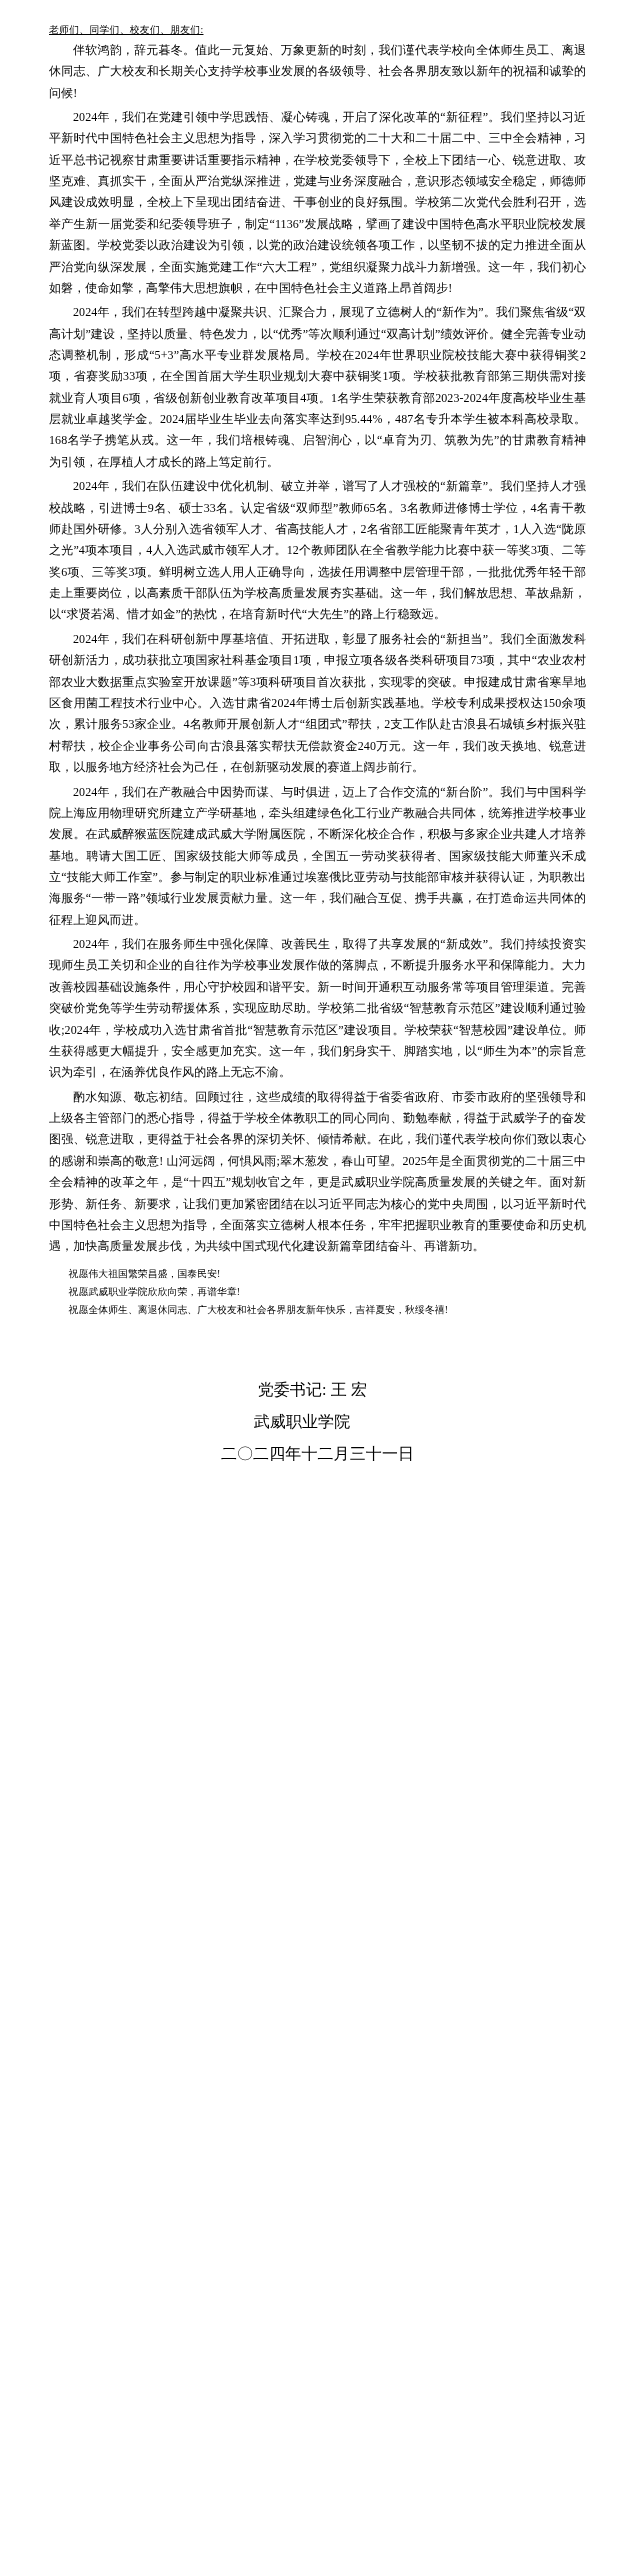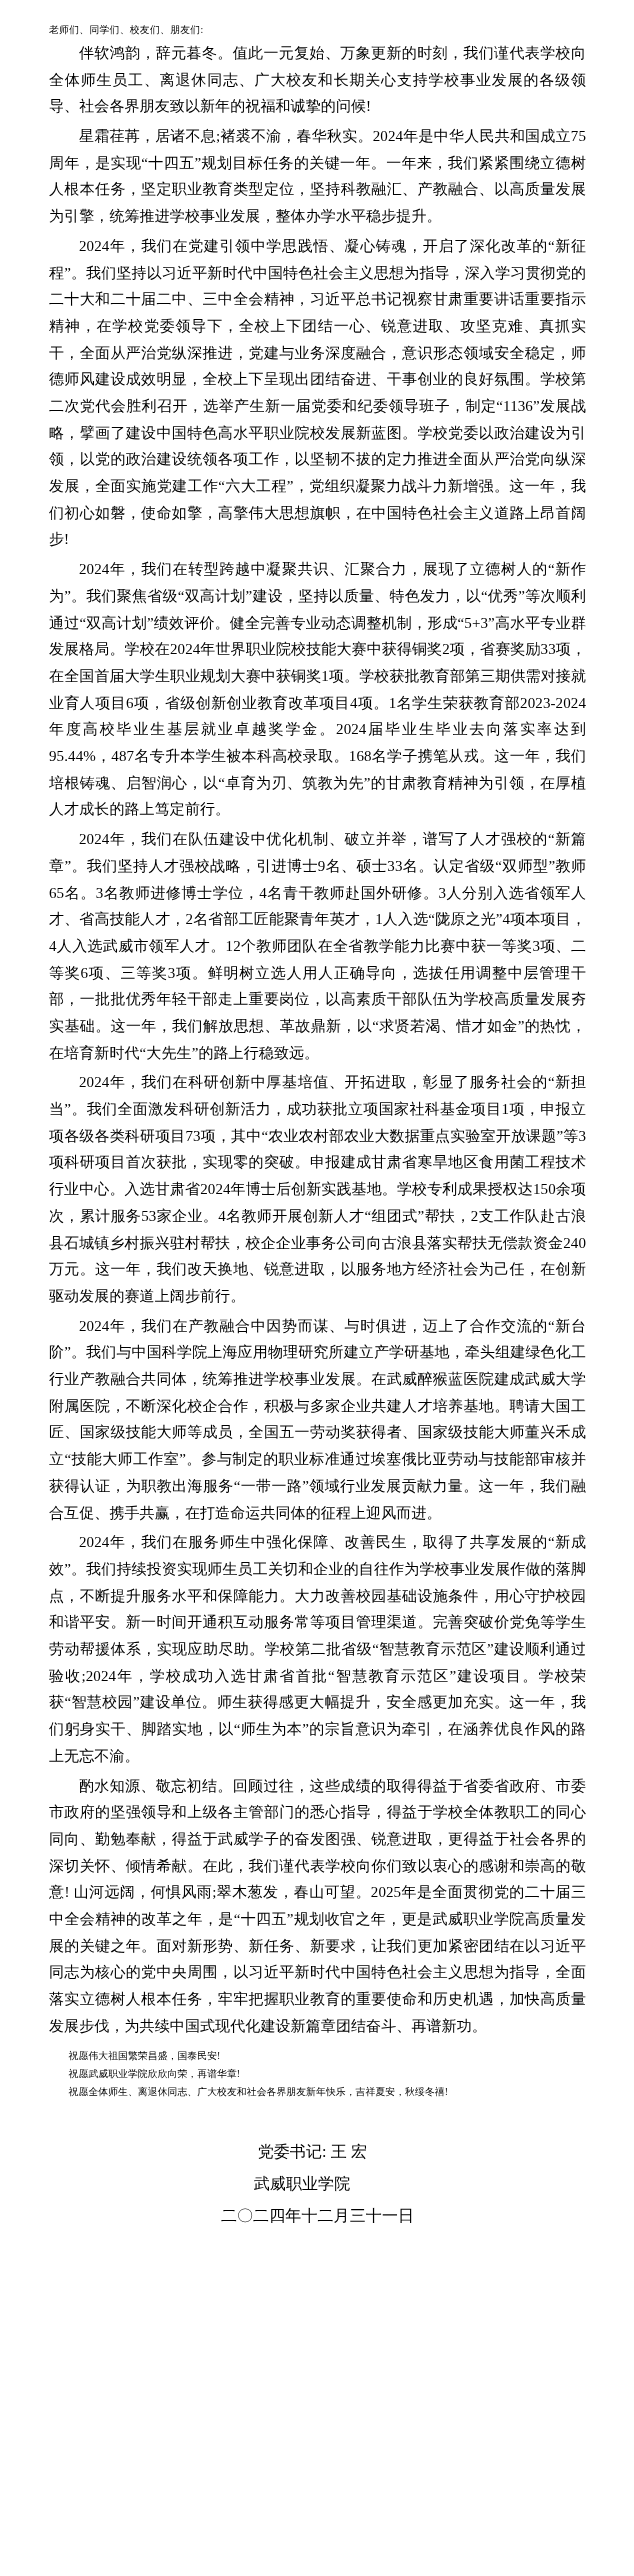--- a/index.html
+++ b/index.html
@@ -17,40 +17,41 @@
     min-height: 2865px;
     box-sizing: border-box;
     padding: 20.6px 49px 31px 49px;
     background: #ffffff;
   }
   .salutation {
     font-size: 9.8px;
     line-height: 1.75;
     margin: 0 0 2.1px 0;
     letter-spacing: 0.3px;
+    text-decoration: underline;
   }
   p.para {
-    font-size: 15px;
+    font-size: 12px;
     line-height: 1.78;
     margin: 0 0 3.1px 0;
     text-align: justify;
     text-justify: inter-ideograph;
     text-indent: 2em;
     letter-spacing: 0.1px;
   }
   .blessing {
     font-size: 9.8px;
     line-height: 1.85;
     margin: 0;
     text-indent: 2em;
     letter-spacing: 0.1px;
   }
   .blessings-block {
     margin-top: 7.2px;
-    margin-bottom: 6px;
+    margin-bottom: 26px;
   }
   .sign-block {
     margin-top: 15.5px;
     font-size: 16px;
     line-height: 2.0;
     letter-spacing: 0.1px;
   }
   .sign-line {
     text-align: center;
     padding-right: 20.6px;
@@ -68,21 +69,20 @@
   .spacer-lg { height: 13.4px; }
 </style>
 </head>
 <body>
 
 <div class="page">
 
   <div class="salutation">老师们、同学们、校友们、朋友们:</div>
 
   <p class="para">伴软鸿韵，辞元暮冬。值此一元复始、万象更新的时刻，我们谨代表学校向全体师生员工、离退休同志、广大校友和长期关心支持学校事业发展的各级领导、社会各界朋友致以新年的祝福和诚挚的问候!</p>
-  <p class="para">星霜荏苒，居诸不息;褚裘不渝，春华秋实。2024年是中华人民共和国成立75周年，是实现“十四五”规划目标任务的关键一年。一年来，我们紧紧围绕立德树人根本任务，坚定职业教育类型定位，坚持科教融汇、产教融合、以高质量发展为引擎，统筹推进学校事业发展，整体办学水平稳步提升。</p>
   <p class="para">2024年，我们在党建引领中学思践悟、凝心铸魂，开启了深化改革的“新征程”。我们坚持以习近平新时代中国特色社会主义思想为指导，深入学习贯彻党的二十大和二十届二中、三中全会精神，习近平总书记视察甘肃重要讲话重要指示精神，在学校党委领导下，全校上下团结一心、锐意进取、攻坚克难、真抓实干，全面从严治党纵深推进，党建与业务深度融合，意识形态领域安全稳定，师德师风建设成效明显，全校上下呈现出团结奋进、干事创业的良好氛围。学校第二次党代会胜利召开，选举产生新一届党委和纪委领导班子，制定“1136”发展战略，擘画了建设中国特色高水平职业院校发展新蓝图。学校党委以政治建设为引领，以党的政治建设统领各项工作，以坚韧不拔的定力推进全面从严治党向纵深发展，全面实施党建工作“六大工程”，党组织凝聚力战斗力新增强。这一年，我们初心如磐，使命如擎，高擎伟大思想旗帜，在中国特色社会主义道路上昂首阔步!</p>
   <p class="para">2024年，我们在转型跨越中凝聚共识、汇聚合力，展现了立德树人的“新作为”。我们聚焦省级“双高计划”建设，坚持以质量、特色发力，以“优秀”等次顺利通过“双高计划”绩效评价。健全完善专业动态调整机制，形成“5+3”高水平专业群发展格局。学校在2024年世界职业院校技能大赛中获得铜奖2项，省赛奖励33项，在全国首届大学生职业规划大赛中获铜奖1项。学校获批教育部第三期供需对接就业育人项目6项，省级创新创业教育改革项目4项。1名学生荣获教育部2023-2024年度高校毕业生基层就业卓越奖学金。2024届毕业生毕业去向落实率达到95.44%，487名专升本学生被本科高校录取。168名学子携笔从戎。这一年，我们培根铸魂、启智润心，以“卓育为刃、筑教为先”的甘肃教育精神为引领，在厚植人才成长的路上笃定前行。</p>
   <p class="para">2024年，我们在队伍建设中优化机制、破立并举，谱写了人才强校的“新篇章”。我们坚持人才强校战略，引进博士9名、硕士33名。认定省级“双师型”教师65名。3名教师进修博士学位，4名青干教师赴国外研修。3人分别入选省领军人才、省高技能人才，2名省部工匠能聚青年英才，1人入选“陇原之光”4项本项目，4人入选武威市领军人才。12个教师团队在全省教学能力比赛中获一等奖3项、二等奖6项、三等奖3项。鲜明树立选人用人正确导向，选拔任用调整中层管理干部，一批批优秀年轻干部走上重要岗位，以高素质干部队伍为学校高质量发展夯实基础。这一年，我们解放思想、革故鼎新，以“求贤若渴、惜才如金”的热忱，在培育新时代“大先生”的路上行稳致远。</p>
   <p class="para">2024年，我们在科研创新中厚基培值、开拓进取，彰显了服务社会的“新担当”。我们全面激发科研创新活力，成功获批立项国家社科基金项目1项，申报立项各级各类科研项目73项，其中“农业农村部农业大数据重点实验室开放课题”等3项科研项目首次获批，实现零的突破。申报建成甘肃省寒旱地区食用菌工程技术行业中心。入选甘肃省2024年博士后创新实践基地。学校专利成果授权达150余项次，累计服务53家企业。4名教师开展创新人才“组团式”帮扶，2支工作队赴古浪县石城镇乡村振兴驻村帮扶，校企企业事务公司向古浪县落实帮扶无偿款资金240万元。这一年，我们改天换地、锐意进取，以服务地方经济社会为己任，在创新驱动发展的赛道上阔步前行。</p>
   <p class="para">2024年，我们在产教融合中因势而谋、与时俱进，迈上了合作交流的“新台阶”。我们与中国科学院上海应用物理研究所建立产学研基地，牵头组建绿色化工行业产教融合共同体，统筹推进学校事业发展。在武威醉猴蓝医院建成武威大学附属医院，不断深化校企合作，积极与多家企业共建人才培养基地。聘请大国工匠、国家级技能大师等成员，全国五一劳动奖获得者、国家级技能大师董兴禾成立“技能大师工作室”。参与制定的职业标准通过埃塞俄比亚劳动与技能部审核并获得认证，为职教出海服务“一带一路”领域行业发展贡献力量。这一年，我们融合互促、携手共赢，在打造命运共同体的征程上迎风而进。</p>
   <p class="para">2024年，我们在服务师生中强化保障、改善民生，取得了共享发展的“新成效”。我们持续投资实现师生员工关切和企业的自往作为学校事业发展作做的落脚点，不断提升服务水平和保障能力。大力改善校园基础设施条件，用心守护校园和谐平安。新一时间开通积互动服务常等项目管理渠道。完善突破价党免等学生劳动帮援体系，实现应助尽助。学校第二批省级“智慧教育示范区”建设顺利通过验收;2024年，学校成功入选甘肃省首批“智慧教育示范区”建设项目。学校荣获“智慧校园”建设单位。师生获得感更大幅提升，安全感更加充实。这一年，我们躬身实干、脚踏实地，以“师生为本”的宗旨意识为牵引，在涵养优良作风的路上无忘不渝。</p>
   <p class="para">酌水知源、敬忘初结。回顾过往，这些成绩的取得得益于省委省政府、市委市政府的坚强领导和上级各主管部门的悉心指导，得益于学校全体教职工的同心同向、勤勉奉献，得益于武威学子的奋发图强、锐意进取，更得益于社会各界的深切关怀、倾情希献。在此，我们谨代表学校向你们致以衷心的感谢和崇高的敬意! 山河远阔，何惧风雨;翠木葱发，春山可望。2025年是全面贯彻党的二十届三中全会精神的改革之年，是“十四五”规划收官之年，更是武威职业学院高质量发展的关键之年。面对新形势、新任务、新要求，让我们更加紧密团结在以习近平同志为核心的党中央周围，以习近平新时代中国特色社会主义思想为指导，全面落实立德树人根本任务，牢牢把握职业教育的重要使命和历史机遇，加快高质量发展步伐，为共续中国式现代化建设新篇章团结奋斗、再谱新功。</p>
 
   <div class="blessings-block">
     <p class="blessing">祝愿伟大祖国繁荣昌盛，国泰民安!</p>

